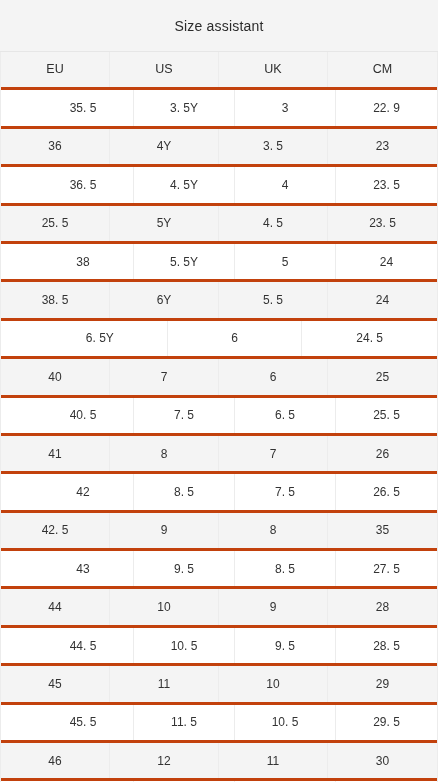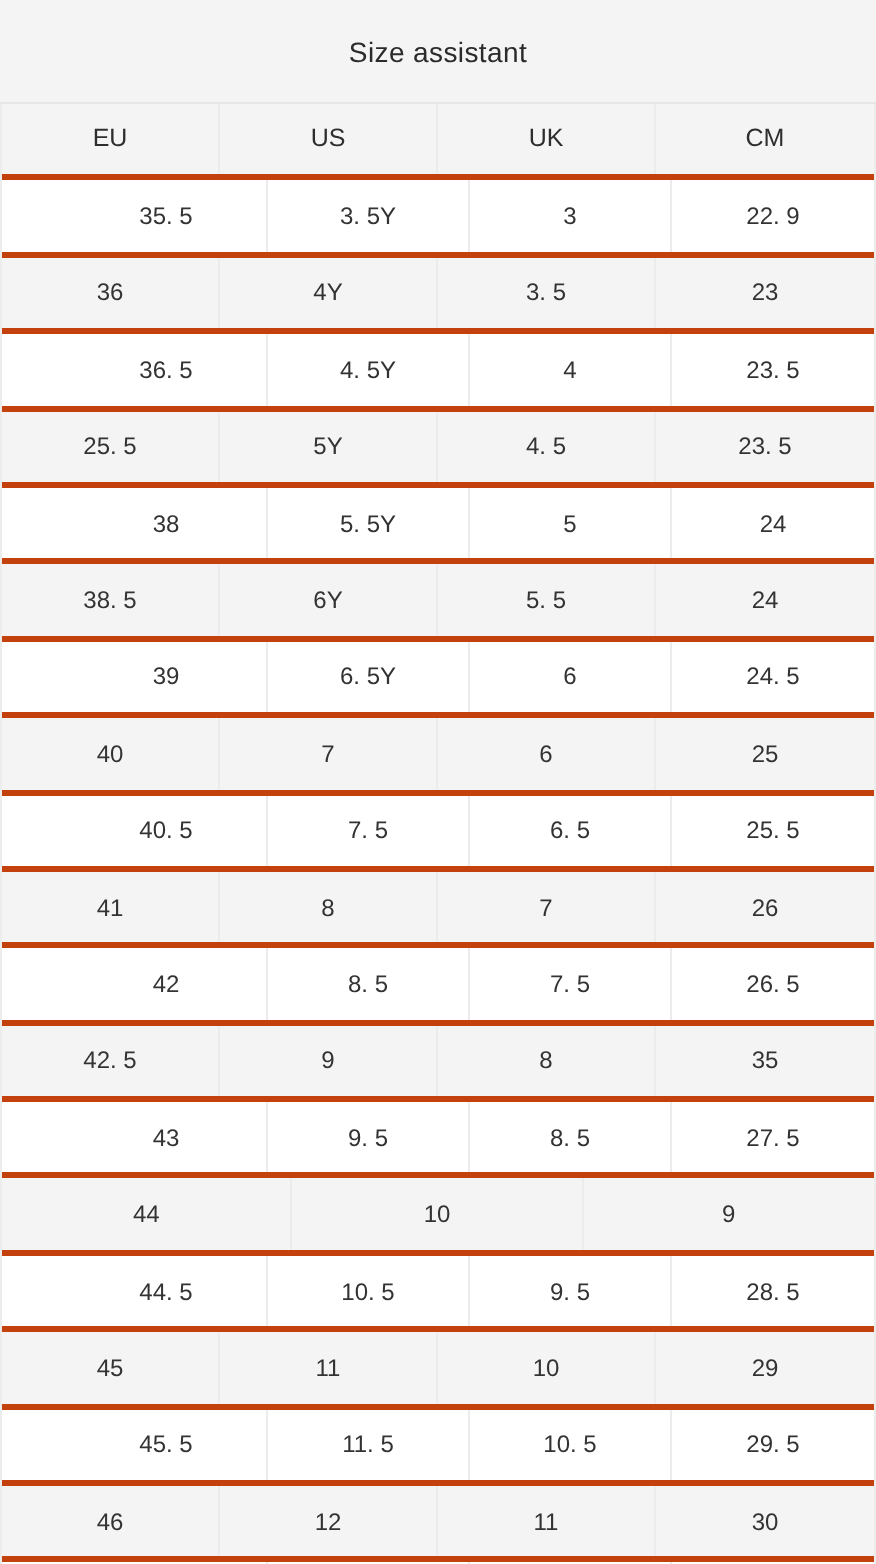--- a/index.html
+++ b/index.html
@@ -143,21 +143,20 @@
         <div class="chart-cell">5</div>
         <div class="chart-cell">24</div>
       </div>
       <div class="chart-row row-shaded">
         <div class="chart-cell">38. 5</div>
         <div class="chart-cell">6Y</div>
         <div class="chart-cell">5. 5</div>
         <div class="chart-cell">24</div>
       </div>
       <div class="chart-row row-light">
-        <div class="chart-cell">39</div>
         <div class="chart-cell">6. 5Y</div>
         <div class="chart-cell">6</div>
         <div class="chart-cell">24. 5</div>
       </div>
       <div class="chart-row row-shaded">
         <div class="chart-cell">40</div>
         <div class="chart-cell">7</div>
         <div class="chart-cell">6</div>
         <div class="chart-cell">25</div>
       </div>
@@ -188,20 +187,21 @@
       <div class="chart-row row-light">
         <div class="chart-cell">43</div>
         <div class="chart-cell">9. 5</div>
         <div class="chart-cell">8. 5</div>
         <div class="chart-cell">27. 5</div>
       </div>
       <div class="chart-row row-shaded">
         <div class="chart-cell">44</div>
         <div class="chart-cell">10</div>
         <div class="chart-cell">9</div>
+        <div class="chart-cell">28</div>
       </div>
       <div class="chart-row row-light">
         <div class="chart-cell">44. 5</div>
         <div class="chart-cell">10. 5</div>
         <div class="chart-cell">9. 5</div>
         <div class="chart-cell">28. 5</div>
       </div>
       <div class="chart-row row-shaded">
         <div class="chart-cell">45</div>
         <div class="chart-cell">11</div>

